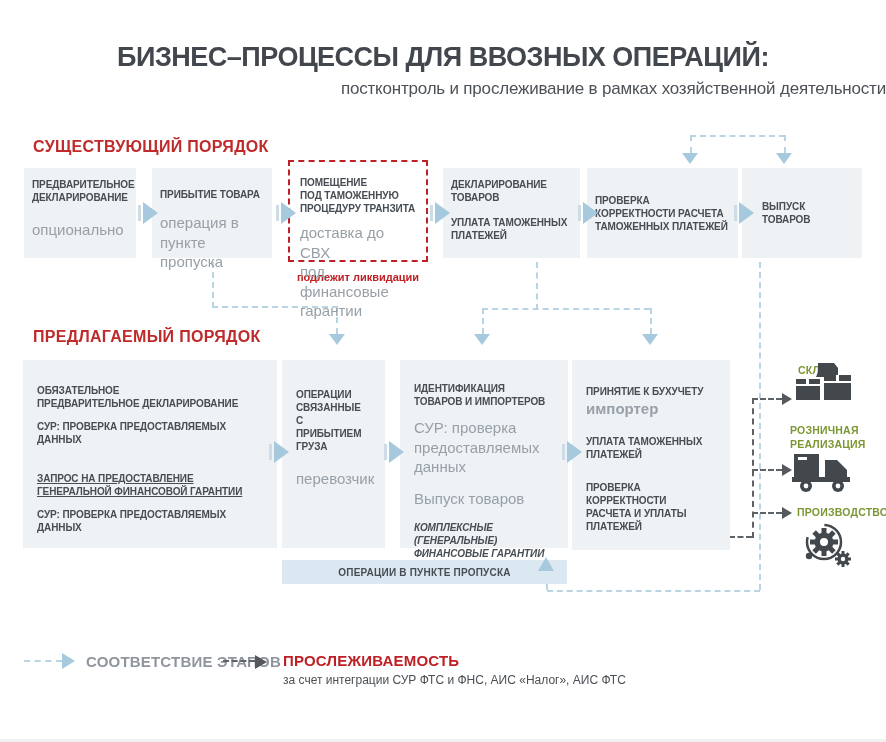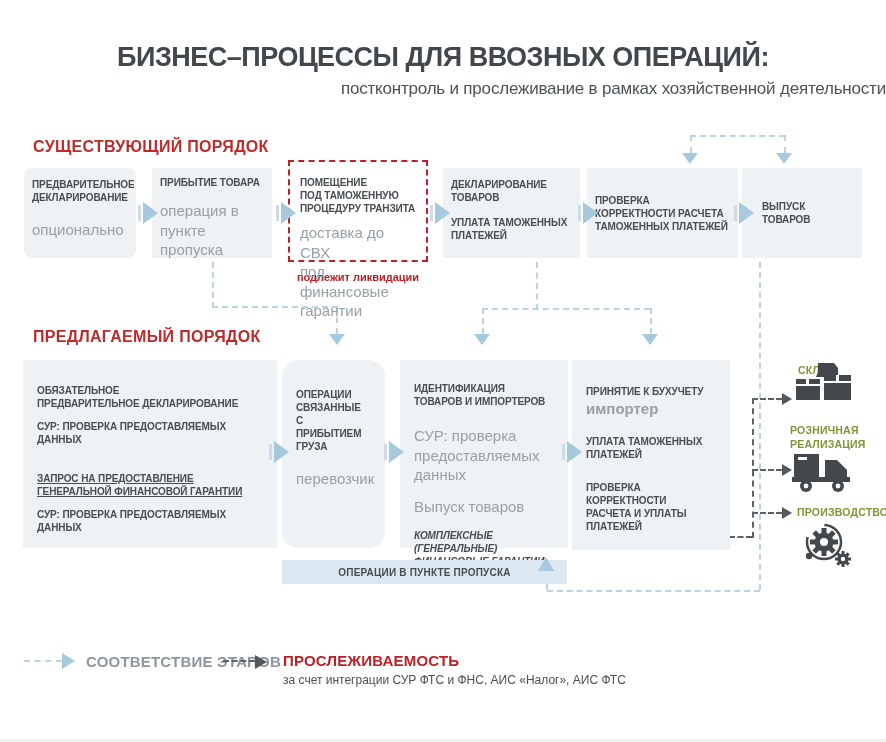--- a/index.html
+++ b/index.html
@@ -73,31 +73,31 @@
 </head>
 <body>
 
 <div class="canvas">
 
   <div class="title">БИЗНЕС–ПРОЦЕССЫ ДЛЯ ВВОЗНЫХ ОПЕРАЦИЙ:</div>
   <div class="subtitle">постконтроль и прослеживание в рамках хозяйственной деятельности</div>
 
   <div class="sec-head" style="top:138px;">СУЩЕСТВУЮЩИЙ ПОРЯДОК</div>
 
-  <div class="box" style="left:24px;width:112px;border-radius:8px;">
+  <div class="box" style="left:24px;width:112px;">
     <div class="bt pre">ПРЕДВАРИТЕЛЬНОЕ
 ДЕКЛАРИРОВАНИЕ</div>
     <div class="bn pre">опционально</div>
   </div>
   <div class="sarr" style="left:138px;top:202px;">
       <span class="bar"></span>
       <span class="tri"></span>
     </div>
 
-  <div class="box" style="left:152px;width:120px;padding-top:8px;">
+  <div class="box" style="left:152px;width:120px;padding-top:20px;">
     <div class="bt pre">ПРИБЫТИЕ ТОВАРА</div>
     <div class="bn pre" style="margin-top:12px;">операция в пункте
 пропуска</div>
   </div>
   <div class="sarr" style="left:276px;top:202px;">
       <span class="bar"></span>
       <span class="tri"></span>
     </div>
 
   <div class="box red" style="left:288px;width:140px;">
@@ -169,36 +169,36 @@
     <div class="bt pre" style="margin-top:10px;">СУР:  ПРОВЕРКА ПРЕДОСТАВЛЯЕМЫХ ДАННЫХ</div>
     <div class="bt pre" style="margin-top:26px;text-decoration:underline;">ЗАПРОС НА ПРЕДОСТАВЛЕНИЕ
 ГЕНЕРАЛЬНОЙ ФИНАНСОВОЙ ГАРАНТИИ</div>
     <div class="bt pre" style="margin-top:10px;">СУР:  ПРОВЕРКА ПРЕДОСТАВЛЯЕМЫХ ДАННЫХ</div>
   </div>
   <div class="sarr" style="left:269px;top:441px;">
       <span class="bar"></span>
       <span class="tri"></span>
     </div>
 
-  <div class="box2" style="left:282px;width:103px;padding-top:28px;border-radius:16px;">
+  <div class="box2" style="left:282px;width:103px;padding-top:28px;">
     <div class="bt pre">ОПЕРАЦИИ
 СВЯЗАННЫЕ
 С ПРИБЫТИЕМ
 ГРУЗА</div>
     <div class="bn pre" style="margin-top:16px;">перевозчик</div>
   </div>
   <div class="sarr" style="left:384px;top:441px;">
       <span class="bar"></span>
       <span class="tri"></span>
     </div>
 
   <div class="box2" style="left:400px;width:168px;padding-top:22px;">
     <div class="bt pre">ИДЕНТИФИКАЦИЯ
 ТОВАРОВ И ИМПОРТЕРОВ</div>
-    <div class="bn pre" style="margin-top:18px;">СУР:  проверка
+    <div class="bn pre" style="margin-top:10px;">СУР:  проверка
 предоставляемых данных</div>
     <div class="bn pre" style="margin-top:12px;">Выпуск товаров</div>
     <div class="bt pre" style="margin-top:13px;font-style:italic;">КОМПЛЕКСНЫЕ
 (ГЕНЕРАЛЬНЫЕ)
 ФИНАНСОВЫЕ ГАРАНТИИ</div>
   </div>
   <div class="sarr" style="left:562px;top:441px;">
       <span class="bar"></span>
       <span class="tri"></span>
     </div>

